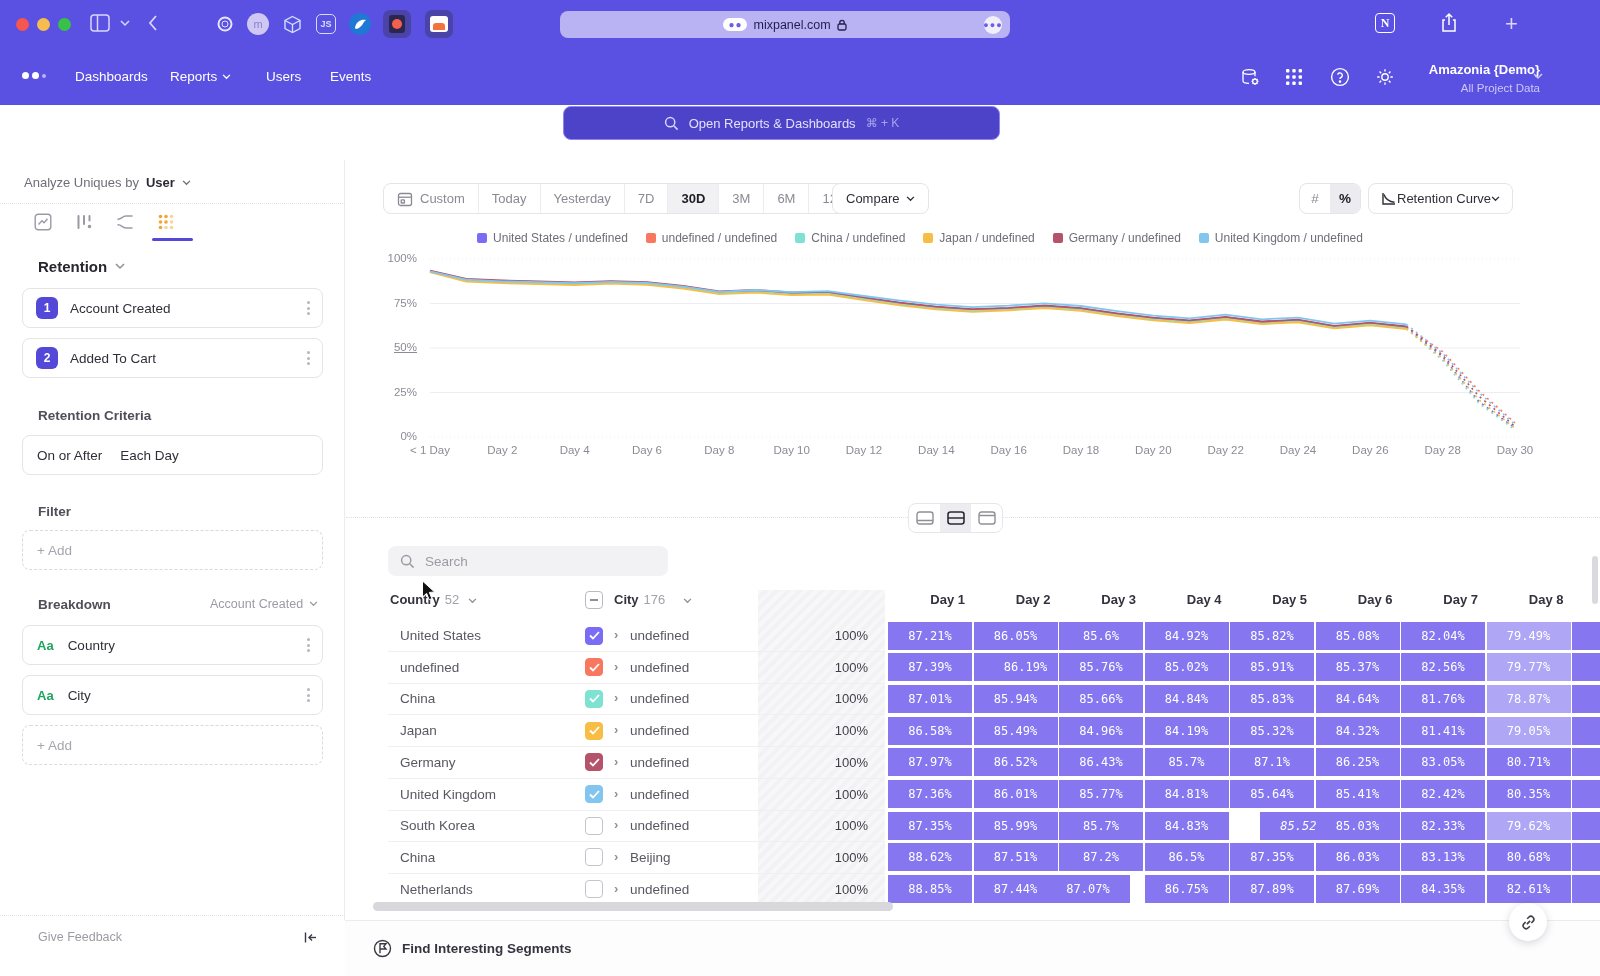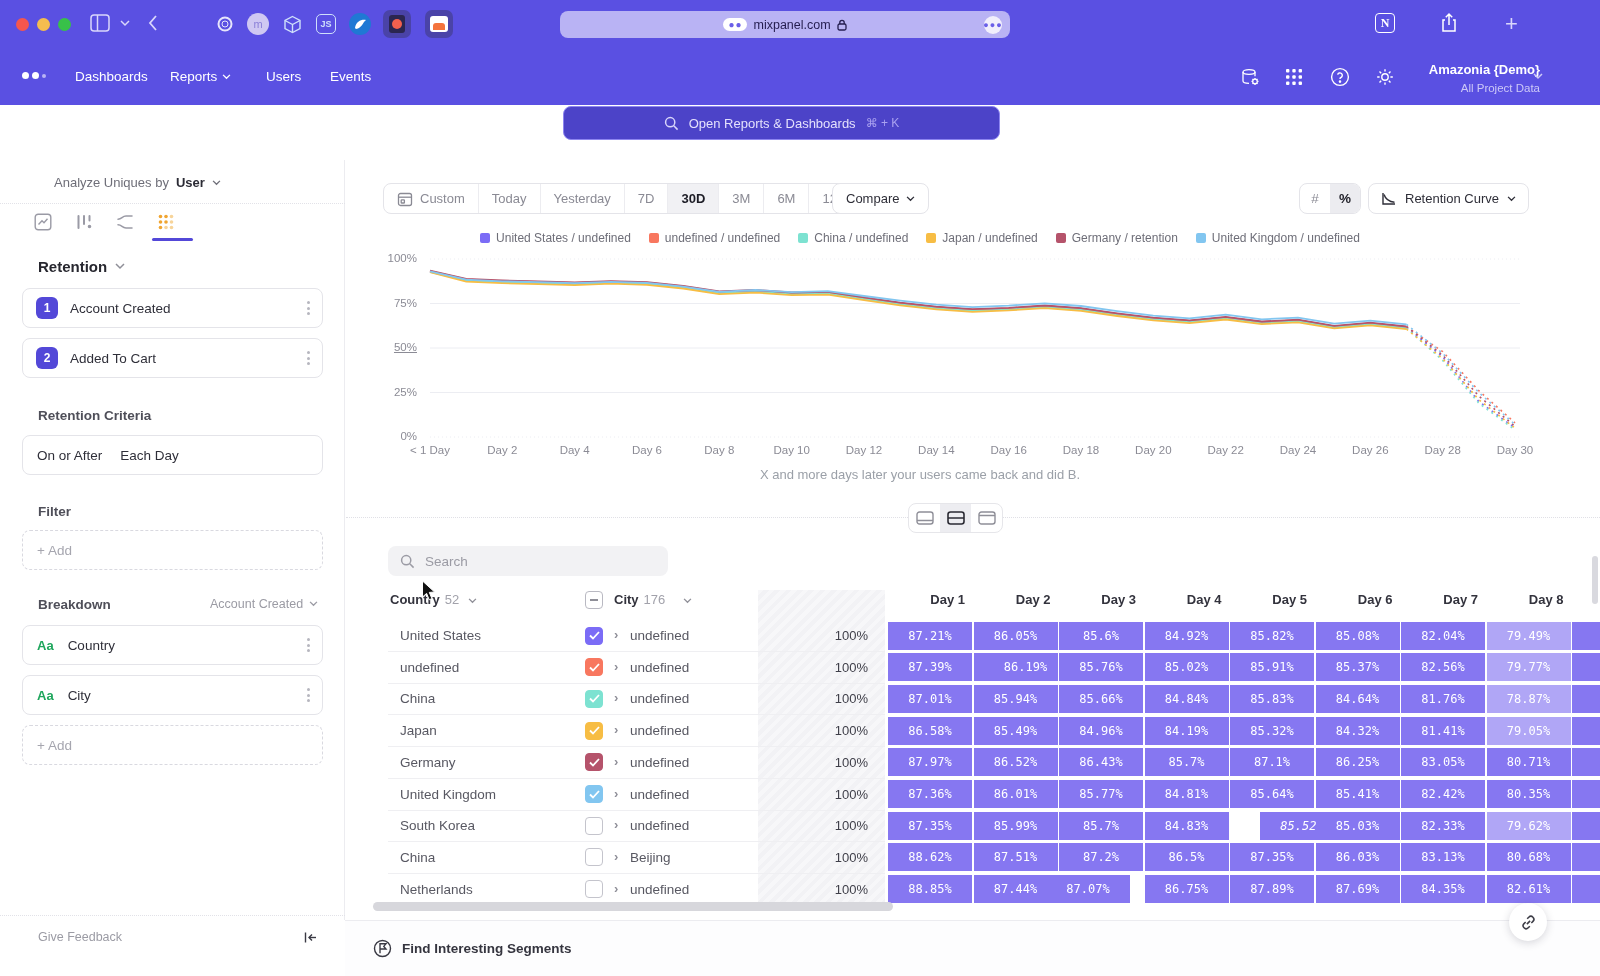--- a/index.html
+++ b/index.html
@@ -51,21 +51,21 @@
 
   
   .tr-group { left:383px; top:183px; height:31px; display:flex; align-items:stretch; border:1px solid #e4e4e9; border-radius:8px; background:#fff; }
   .tr-btn { display:flex; align-items:center; gap:7px; padding:0 13px; font-size:13px; color:#8a8a94; position:relative; }
   .tr-sep { border-left:1px solid #ececf0; }
   .tr-active { background:#f1f1f4; color:#1d1d26; font-weight:700; }
   .cmp-btn { left:832px; top:183px; height:31px; padding:0 13px; border:1px solid #e4e4e9; border-radius:8px; display:flex; align-items:center; gap:7px; font-size:13px; color:#2e2e38; background:#fff; }
   .vm-group { left:1299px; top:183px; height:31px; display:flex; border:1px solid #e4e4e9; border-radius:8px; overflow:hidden; background:#fff; }
   .vm-btn { width:30px; display:flex; align-items:center; justify-content:center; font-size:13.5px; color:#8a8a94; }
   .vm-active { background:#ececf0; color:#1d1d26; font-weight:700; }
-  .rc-btn { left:1368px; top:183px; height:31px; padding:0 12px; border:1px solid #e4e4e9; border-radius:8px; display:flex; align-items:center; gap:8px; font-size:13px; color:#2e2e38; background:#fff; }
+  .rc-btn { left:1368px; top:183px; height:31px; padding:0 12px; border:1px solid #e4e4e9; border-radius:8px; display:flex; align-items:center; font-size:13px; color:#2e2e38; background:#fff; }
 
   
   .legend { left:345px; top:231px; width:1205px; display:flex; justify-content:center; gap:18px; padding-right:55px; }
   .legend-item { display:flex; align-items:center; gap:6px; font-size:12px; color:#6e6e78; }
   .legend-swatch { width:10px; height:10px; border-radius:2px; }
   .y-labels span { position:absolute; right:0; font-size:11.5px; color:#8b8b95; }
   .x-labels span { position:absolute; transform:translateX(-50%); font-size:11.5px; color:#8b8b95; white-space:nowrap; }
   .chart-caption { left:345px; top:467px; width:1205px; text-align:center; padding-right:55px; font-size:13px; color:#9ba0a8; }
 
   
@@ -259,21 +259,21 @@
     </div>
     <div class="abs chrome-ic" style="left:1533px;top:25px">
       <svg width="10" height="7" viewBox="0 0 10 7" fill="none" stroke="#cdc9f7" stroke-width="1.5">
           <polyline points="1,1 5,5 9,1"></polyline>
         </svg>
     </div>
   </div>
 
 
   <div class="abs sidebar">
-    <div class="abs" style="left:54px;top:15px;display:flex;align-items:center;gap:7px">
+    <div class="abs" style="left:24px;top:15px;display:flex;align-items:center;gap:7px">
       <span class="s-label">Analyze Uniques by</span>
       <span class="s-strong">User</span>
       <svg width="9" height="6" viewBox="0 0 10 7" fill="none" stroke="#6e6e78" stroke-width="1.5">
           <polyline points="1,1 5,5 9,1"></polyline>
         </svg>
     </div>
     <div class="abs dotted-div" style="left:0;top:43px;width:345px"></div>
 
     <div class="abs" style="left:34px;top:53px;display:flex;gap:23px;align-items:center">
       <span><svg width="18" height="18" viewBox="0 0 18 18" fill="none" stroke="#9a9aa5" stroke-width="1.4">
@@ -451,21 +451,21 @@
       <div class="legend-item">
         <span class="legend-swatch" style="background: rgb(125, 226, 209);"></span>
         <span>China / undefined</span>
       </div>
       <div class="legend-item">
         <span class="legend-swatch" style="background: rgb(247, 189, 68);"></span>
         <span>Japan / undefined</span>
       </div>
       <div class="legend-item">
         <span class="legend-swatch" style="background: rgb(181, 83, 107);"></span>
-        <span>Germany / retention</span>
+        <span>Germany / undefined</span>
       </div>
       <div class="legend-item">
         <span class="legend-swatch" style="background: rgb(130, 198, 240);"></span>
         <span>United Kingdom / undefined</span>
       </div>
     </div>
   <div class="abs y-labels" style="left:381px;top:255px;width:36px;height:190px">
       <span style="top: -3px;">100%</span>
       <span style="top: 41.5px;">75%</span>
       <span style="top: 86px; text-decoration: underline;">50%</span>
@@ -502,21 +502,20 @@
       <span style="left: 511.333px;">Day 14</span>
       <span style="left: 583.667px;">Day 16</span>
       <span style="left: 656px;">Day 18</span>
       <span style="left: 728.333px;">Day 20</span>
       <span style="left: 800.667px;">Day 22</span>
       <span style="left: 873px;">Day 24</span>
       <span style="left: 945.333px;">Day 26</span>
       <span style="left: 1017.67px;">Day 28</span>
       <span style="left: 1090px;">Day 30</span>
     </div>
-  <div class="abs chart-caption">X and more days later your users came back and did B.</div>
 
   <div class="abs vt-line"></div>
   <div class="abs vt-group">
     <div class="vt-btn">
         <svg width="18" height="14" viewBox="0 0 18 14" fill="none" stroke="currentColor" stroke-width="1.4">
           <rect x="1" y="1" width="16" height="12" rx="2.5"></rect>
           <line x1="1" y1="9.5" x2="17" y2="9.5"></line>
         </svg>
       </div>
     <div class="vt-btn vt-active">

